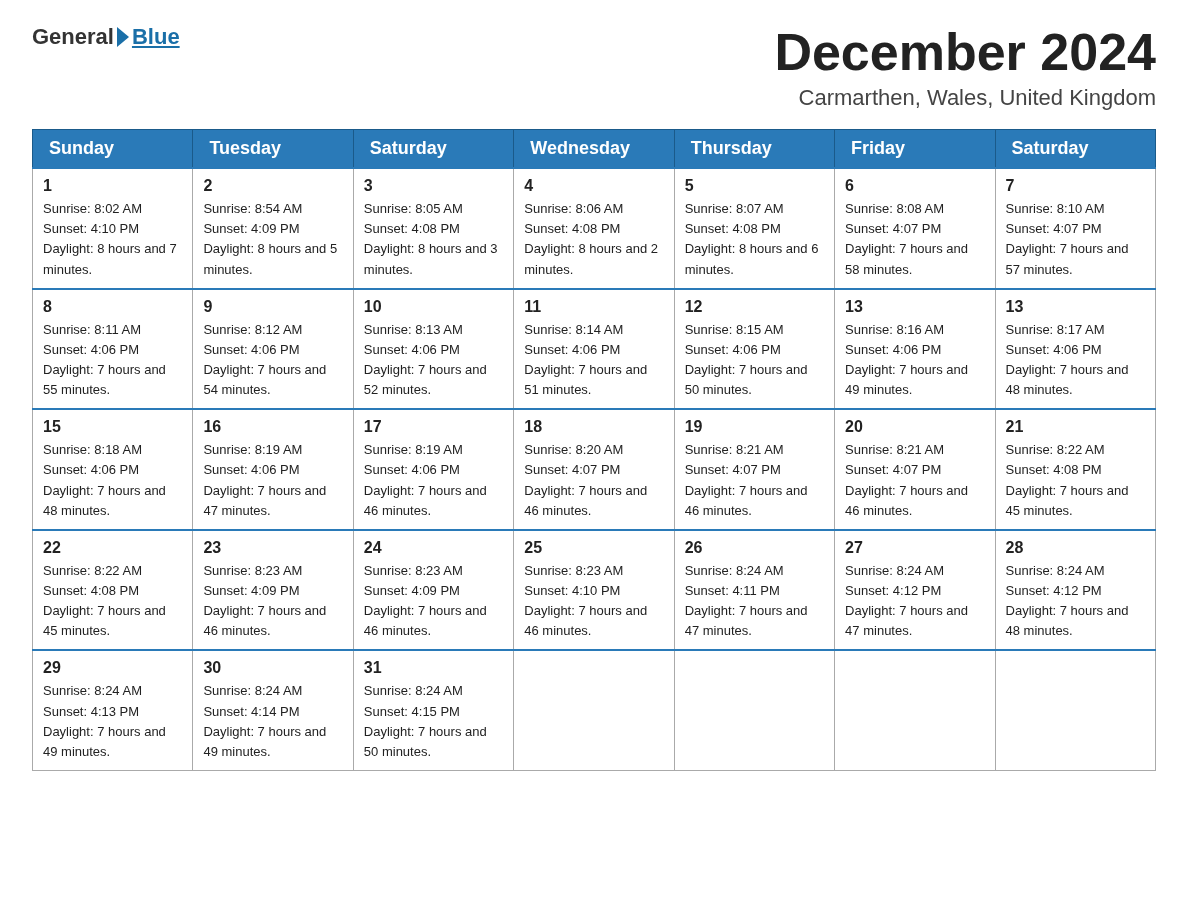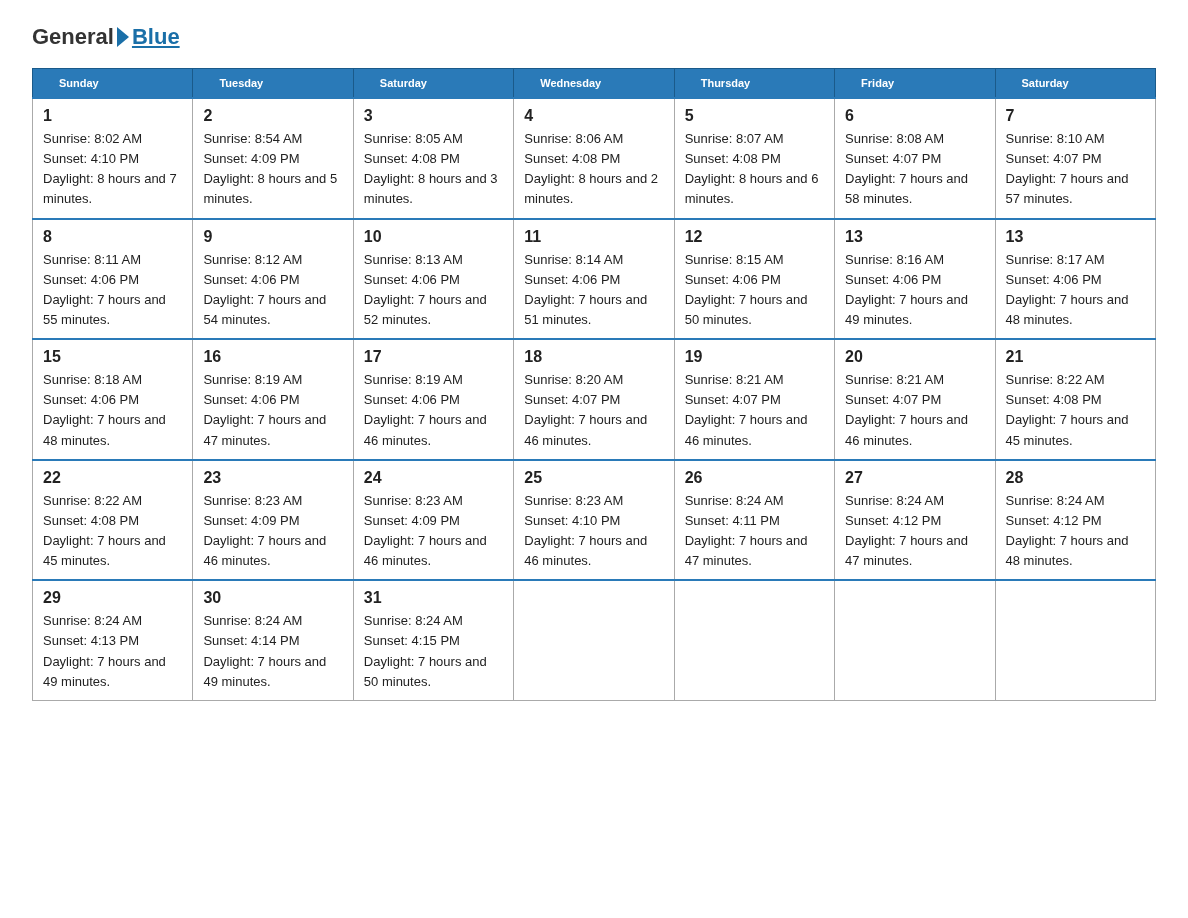--- a/index.html
+++ b/index.html
@@ -59,23 +59,23 @@
       margin-top: 4px;
     }
     .calendar {
       width: 100%;
       border-collapse: collapse;
       border: 1px solid #888;
     }
     .calendar th {
       background-color: #2a7ab8;
       color: #fff;
-      font-size: 11px;
-      font-weight: bold;
-      padding: 8px 26px;
+      font-size: 18px;
+      font-weight: bold;
+      padding: 8px 16px;
       text-align: left;
       border: 1px solid #1a5a8a;
     }
     .calendar td {
       vertical-align: top;
       padding: 8px 10px;
       border: 1px solid #aaa;
       border-top: 2px solid #2a7ab8;
       width: 14.28%;
       min-height: 110px;
@@ -102,20 +102,24 @@
 </head>
 <body>
 
 <div class="header">
   <div class="logo">
     <div class="logo-top">
       <span class="logo-general">General</span>
       <span class="logo-arrow"></span>
     </div>
     <span class="logo-blue">Blue</span>
+  </div>
+  <div class="title-block">
+    <div class="month-title">December 2024</div>
+    <div class="location">Carmarthen, Wales, United Kingdom</div>
   </div>
 </div>
 
 <table class="calendar">
   <thead>
     <tr>
       <th>Sunday</th>
       <th>Tuesday</th>
       <th>Saturday</th>
       <th>Wednesday</th>

